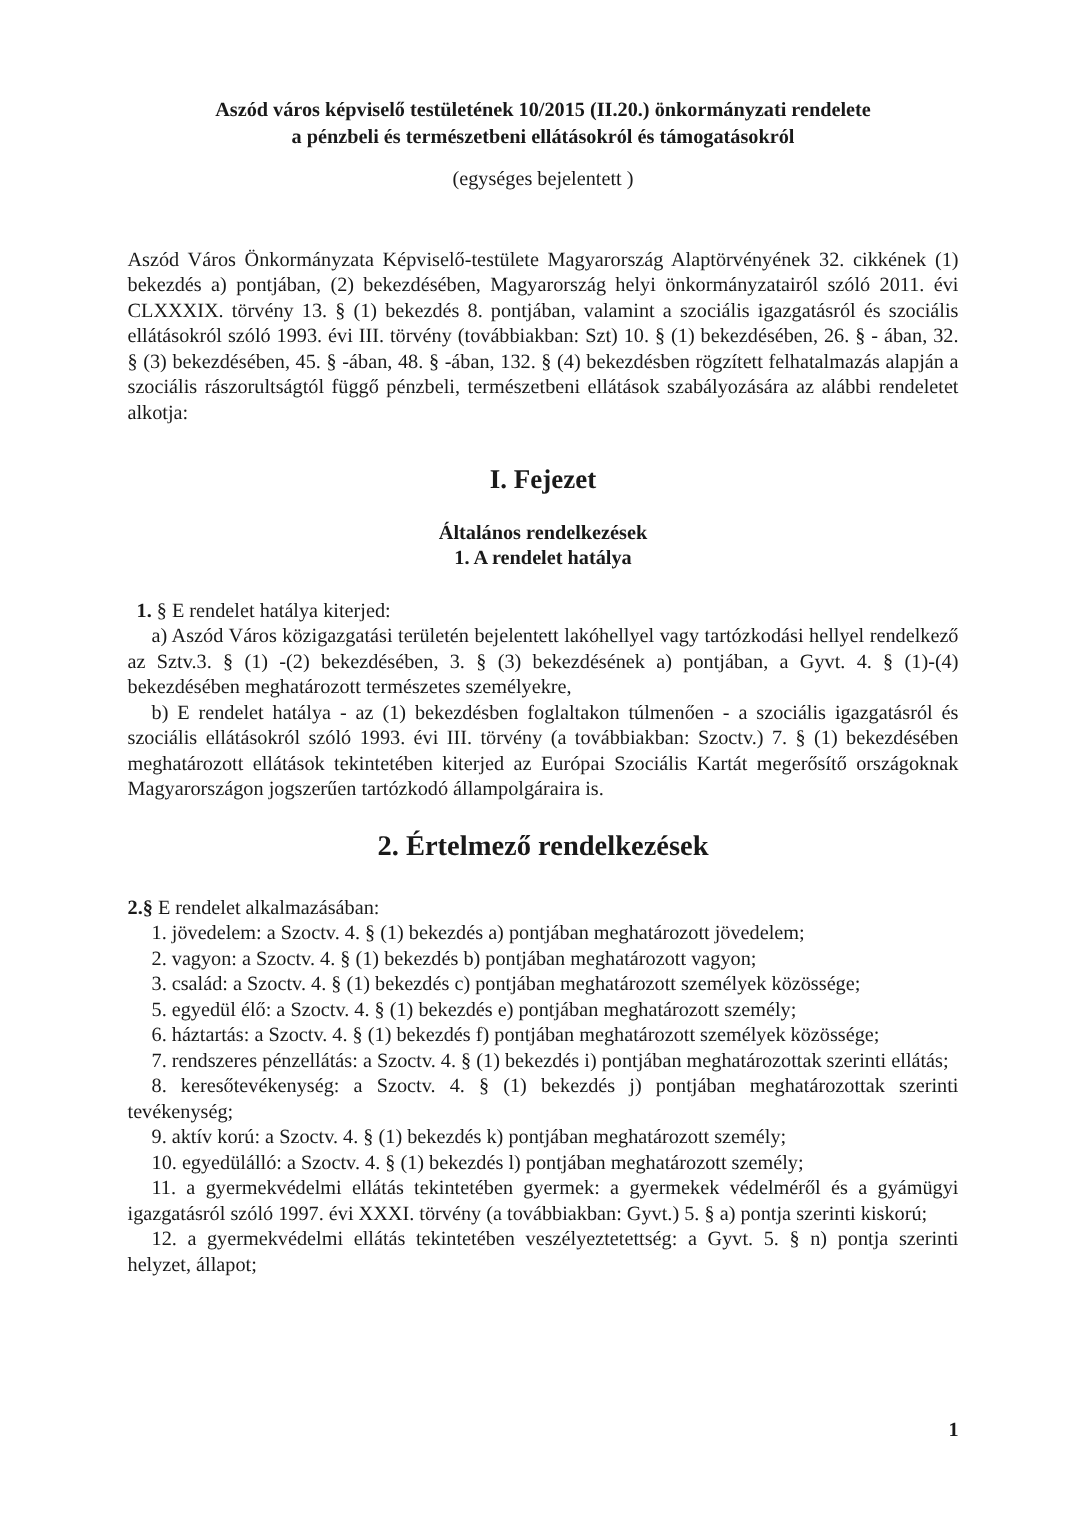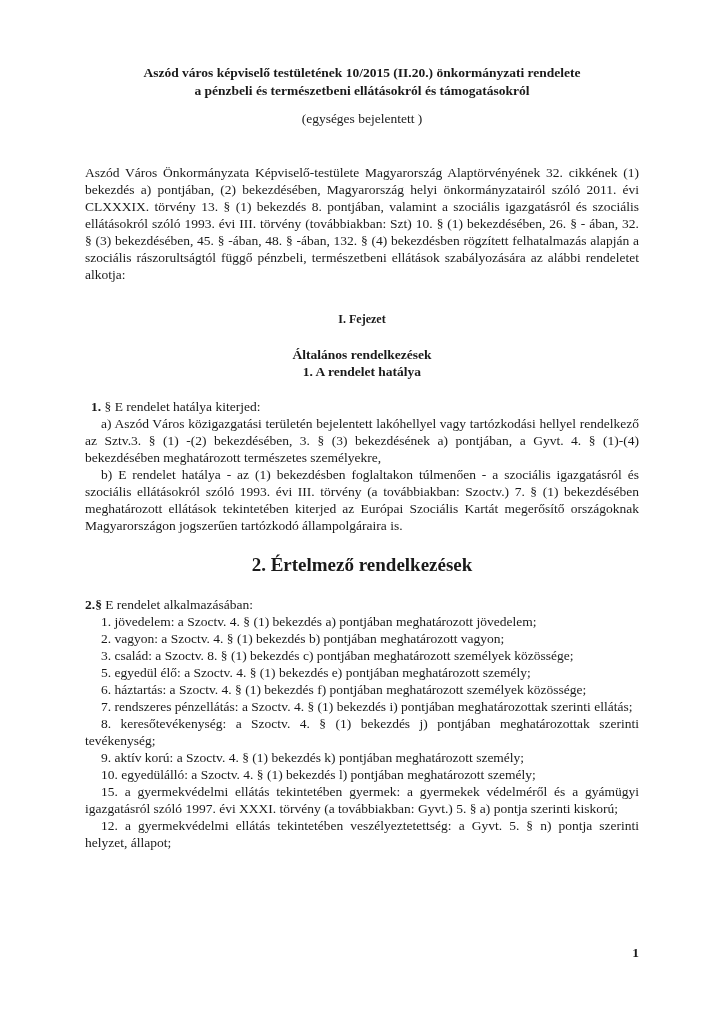--- a/index.html
+++ b/index.html
@@ -39,21 +39,21 @@
   }
 
   p.body-p {
     font-size: 13.5px;
     line-height: 17px;
     text-align: justify;
     margin: 0;
   }
   .preamble { margin-top: 37px !important; }
 
-  .h-chapter   { margin: 28px 0 0 0; font-size: 12px; line-height: 17px; font-weight: bold; text-align: center; }
+  .h-chapter   { margin: 28px 0 0 0; font-size: 18px; line-height: 17px; font-weight: bold; text-align: center; }
   .h-section   { margin: 18px 0 0 0; font-size: 13.5px; line-height: 17px; font-weight: bold; text-align: center; }
   .h-subsection{ margin: 0;          font-size: 13.5px; line-height: 17px; font-weight: bold; text-align: center; }
 
   .article-intro { margin-top: 18px !important; text-indent: 6px; }
   .point  { text-indent: 16px; }
   .def    { text-indent: 16px; }
 
   .h-section2 { margin: 22px 0 0 0; font-size: 19px; line-height: 17px; font-weight: bold; text-align: center; }
   .article2-intro { margin-top: 23px !important; text-indent: 0; }
 
@@ -89,26 +89,26 @@
   <p class="body-p point">a) Aszód Város közigazgatási területén bejelentett lakóhellyel vagy tartózkodási hellyel rendelkező az Sztv.3. § (1) -(2) bekezdésében, 3. § (3) bekezdésének a) pontjában, a Gyvt. 4. § (1)-(4) bekezdésében meghatározott természetes személyekre,</p>
   <p class="body-p point">b) E rendelet hatálya - az (1) bekezdésben foglaltakon túlmenően - a szociális igazgatásról és szociális ellátásokról szóló 1993. évi III. törvény (a továbbiakban: Szoctv.) 7. § (1) bekezdésében meghatározott ellátások tekintetében kiterjed az Európai Szociális Kartát megerősítő országoknak Magyarországon jogszerűen tartózkodó állampolgáraira is.</p>
 
   <div class="h-section2">2. Értelmező rendelkezések</div>
 
   <p class="body-p article2-intro"><span class="bold">2.§</span><span> E rendelet alkalmazásában:</span></p>
 
   <div class="defs">
     <p class="body-p def">1. jövedelem: a Szoctv. 4. § (1) bekezdés a) pontjában meghatározott jövedelem;</p>
     <p class="body-p def">2. vagyon: a Szoctv. 4. § (1) bekezdés b) pontjában meghatározott vagyon;</p>
-    <p class="body-p def">3. család: a Szoctv. 8. § (1) bekezdés c) pontjában meghatározott személyek közössége;</p>
+    <p class="body-p def">3. család: a Szoctv. 4. § (1) bekezdés c) pontjában meghatározott személyek közössége;</p>
     <p class="body-p def">5. egyedül élő: a Szoctv. 4. § (1) bekezdés e) pontjában meghatározott személy;</p>
     <p class="body-p def">6. háztartás: a Szoctv. 4. § (1) bekezdés f) pontjában meghatározott személyek közössége;</p>
     <p class="body-p def">7. rendszeres pénzellátás: a Szoctv. 4. § (1) bekezdés i) pontjában meghatározottak szerinti ellátás;</p>
     <p class="body-p def">8. keresőtevékenység: a Szoctv. 4. § (1) bekezdés j) pontjában meghatározottak szerinti tevékenység;</p>
     <p class="body-p def">9. aktív korú: a Szoctv. 4. § (1) bekezdés k) pontjában meghatározott személy;</p>
     <p class="body-p def">10. egyedülálló: a Szoctv. 4. § (1) bekezdés l) pontjában meghatározott személy;</p>
-    <p class="body-p def">15. a gyermekvédelmi ellátás tekintetében gyermek: a gyermekek védelméről és a gyámügyi igazgatásról szóló 1997. évi XXXI. törvény (a továbbiakban: Gyvt.) 5. § a) pontja szerinti kiskorú;</p>
+    <p class="body-p def">11. a gyermekvédelmi ellátás tekintetében gyermek: a gyermekek védelméről és a gyámügyi igazgatásról szóló 1997. évi XXXI. törvény (a továbbiakban: Gyvt.) 5. § a) pontja szerinti kiskorú;</p>
     <p class="body-p def">12. a gyermekvédelmi ellátás tekintetében veszélyeztetettség: a Gyvt. 5. § n) pontja szerinti helyzet, állapot;</p>
   </div>
 
   <div class="page-number">1</div>
 
 </div>
 
 </body></html>

